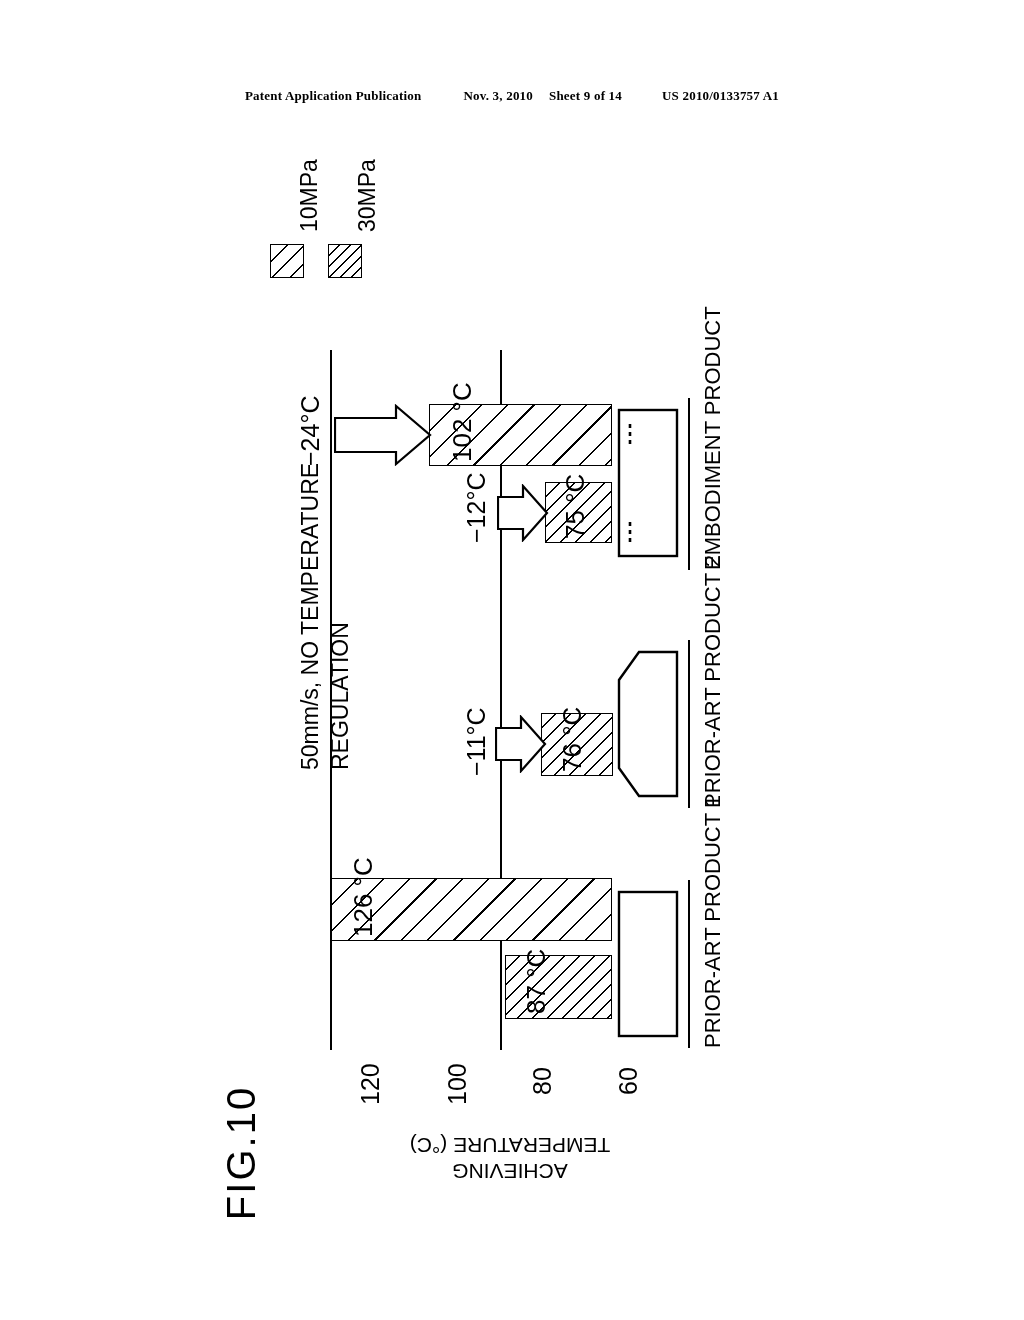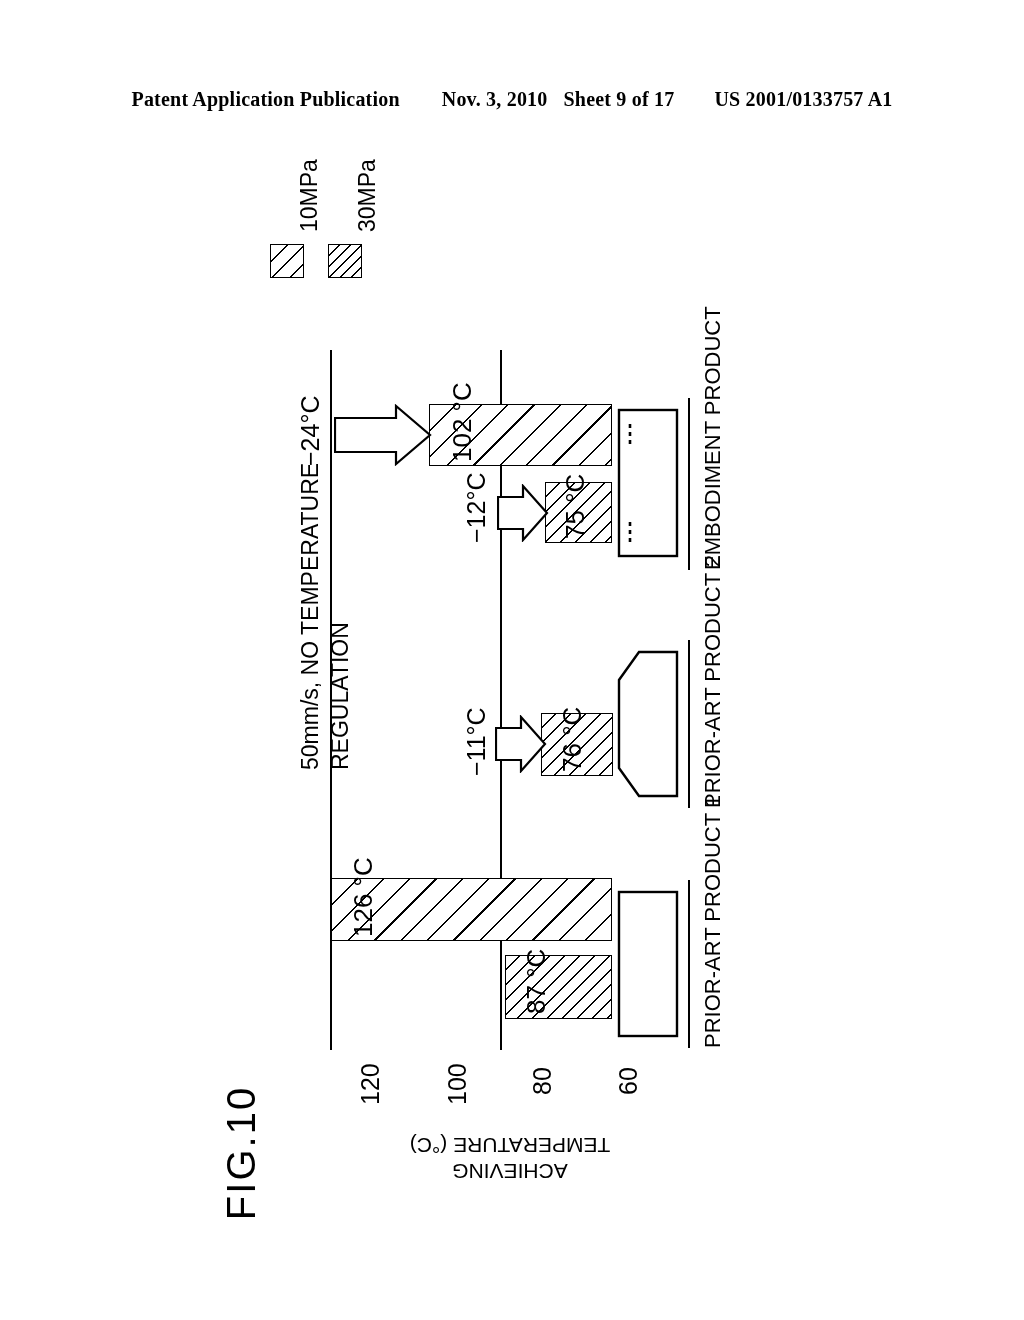--- a/index.html
+++ b/index.html
@@ -8,21 +8,21 @@
     font-family:"Liberation Sans", sans-serif;
     color:#000;position:relative;overflow:hidden;
   }
   .page{position:absolute;inset:0;}
 
   
   #pub-header{
     position:absolute;left:0;top:88px;width:1024px;
     display:flex;justify-content:center;align-items:baseline;
     font-family:"Liberation Serif", serif;
-    font-weight:700;font-size:20px;letter-spacing:.2px;
+    font-weight:700;font-size:13px;letter-spacing:.2px;
     white-space:pre;
   }
   #pub-header span{display:inline-block;}
   .hgap1{width:42px;}
   .hgap2{width:16px;}
   .hgap3{width:40px;}
 
   
   #fig-label{
     position:absolute;left:151px;top:1123px;
@@ -148,23 +148,23 @@
 </head>
 <body>
 
 <div class="page">
 
   <div id="pub-header">
     <span>Patent Application Publication</span>
     <span class="hgap1"></span>
     <span>Nov. 3, 2010</span>
     <span class="hgap2"></span>
-    <span>Sheet 9 of 17</span>
+    <span>Sheet 9 of 14</span>
     <span class="hgap3"></span>
-    <span>US 2001/0133757 A1</span>
+    <span>US 2010/0133757 A1</span>
   </div>
 
   <div id="fig-label">FIG.10</div>
 
   <div id="legend">
     <div class="legend-entry">
       <div class="swatch sw-10" style="left:8px;top:104px;"></div>
       <div class="legend-text" style="left:34px;top:92px;">10MPa</div>
     </div>
     <div class="legend-entry">

